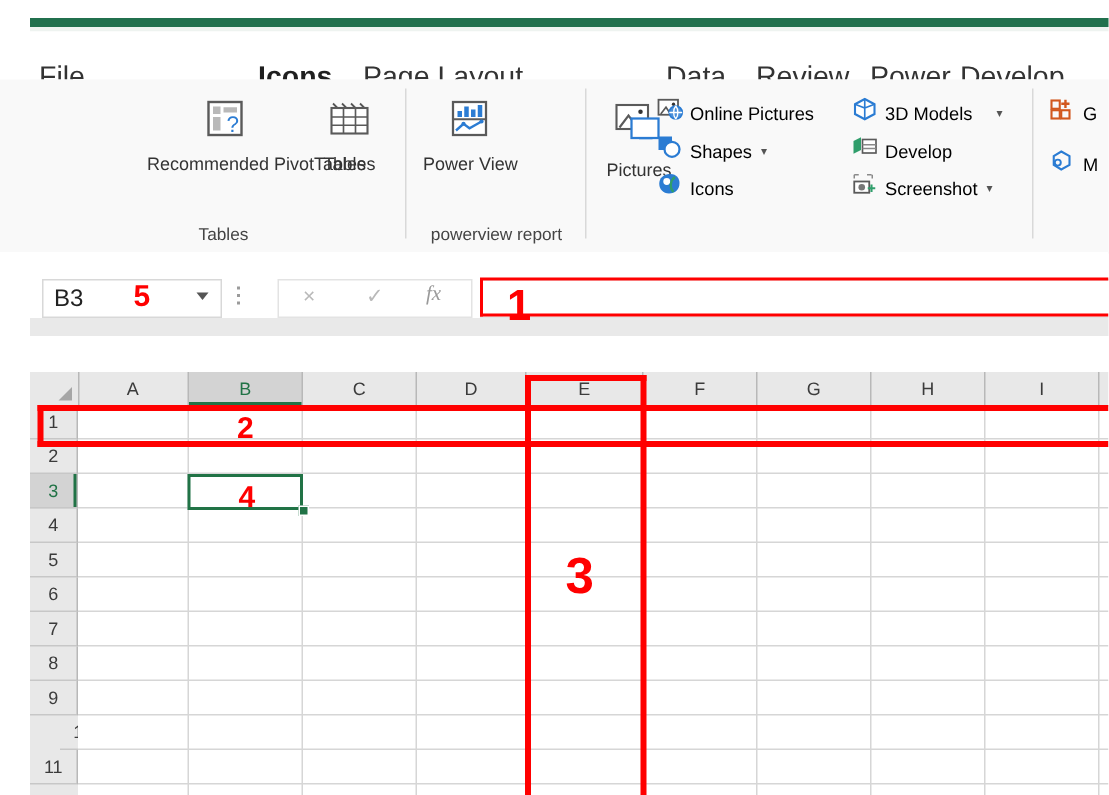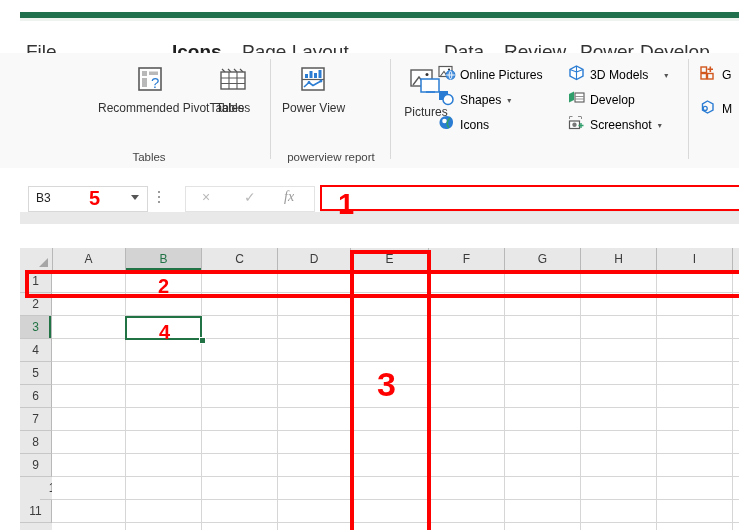--- a/index.html
+++ b/index.html
@@ -41,21 +41,21 @@
   
   .ic{display:inline-block;position:relative;}
 
   
   .fbar{position:absolute;left:0;top:168px;width:739px;height:56px;background:#ffffff;}
   .fbar-bg{position:absolute;left:20px;top:0;right:0;height:56px;background:#ffffff;}
   .namebox{
     position:absolute;left:28px;top:186px;width:118px;height:24px;
     background:#ffffff;border:1px solid #d8d8d8;
   }
-  .namebox .nm{position:absolute;left:7px;top:4px;font-size:12px;color:#222;}
+  .namebox .nm{position:absolute;left:7px;top:4px;font-size:16px;color:#222;}
   .namebox .dd{position:absolute;right:8px;top:8px;width:0;height:0;border-left:4px solid transparent;border-right:4px solid transparent;border-top:5px solid #555;}
   .dotsep{position:absolute;left:158px;top:191px;width:2px;height:14px;}
   .dotsep i{display:block;width:2px;height:2px;background:#9b9b9b;margin-bottom:3px;}
   .fbbtns{position:absolute;left:185px;top:186px;width:128px;height:24px;background:#fff;border:1px solid #e3e3e3;}
   .fbbtns span{position:absolute;top:2px;font-size:14px;color:#b9b9b9;}
   .fbinput{position:absolute;left:320px;top:186px;right:0px;height:24px;background:#ffffff;border:1px solid #e3e3e3;border-right:none;}
   .fbar-under{position:absolute;left:20px;top:212px;right:0;height:12px;background:#e9e9e9;}
 
   
   .sheet{position:absolute;left:20px;top:248px;width:719px;height:282px;background:#ffffff;overflow:hidden;}

